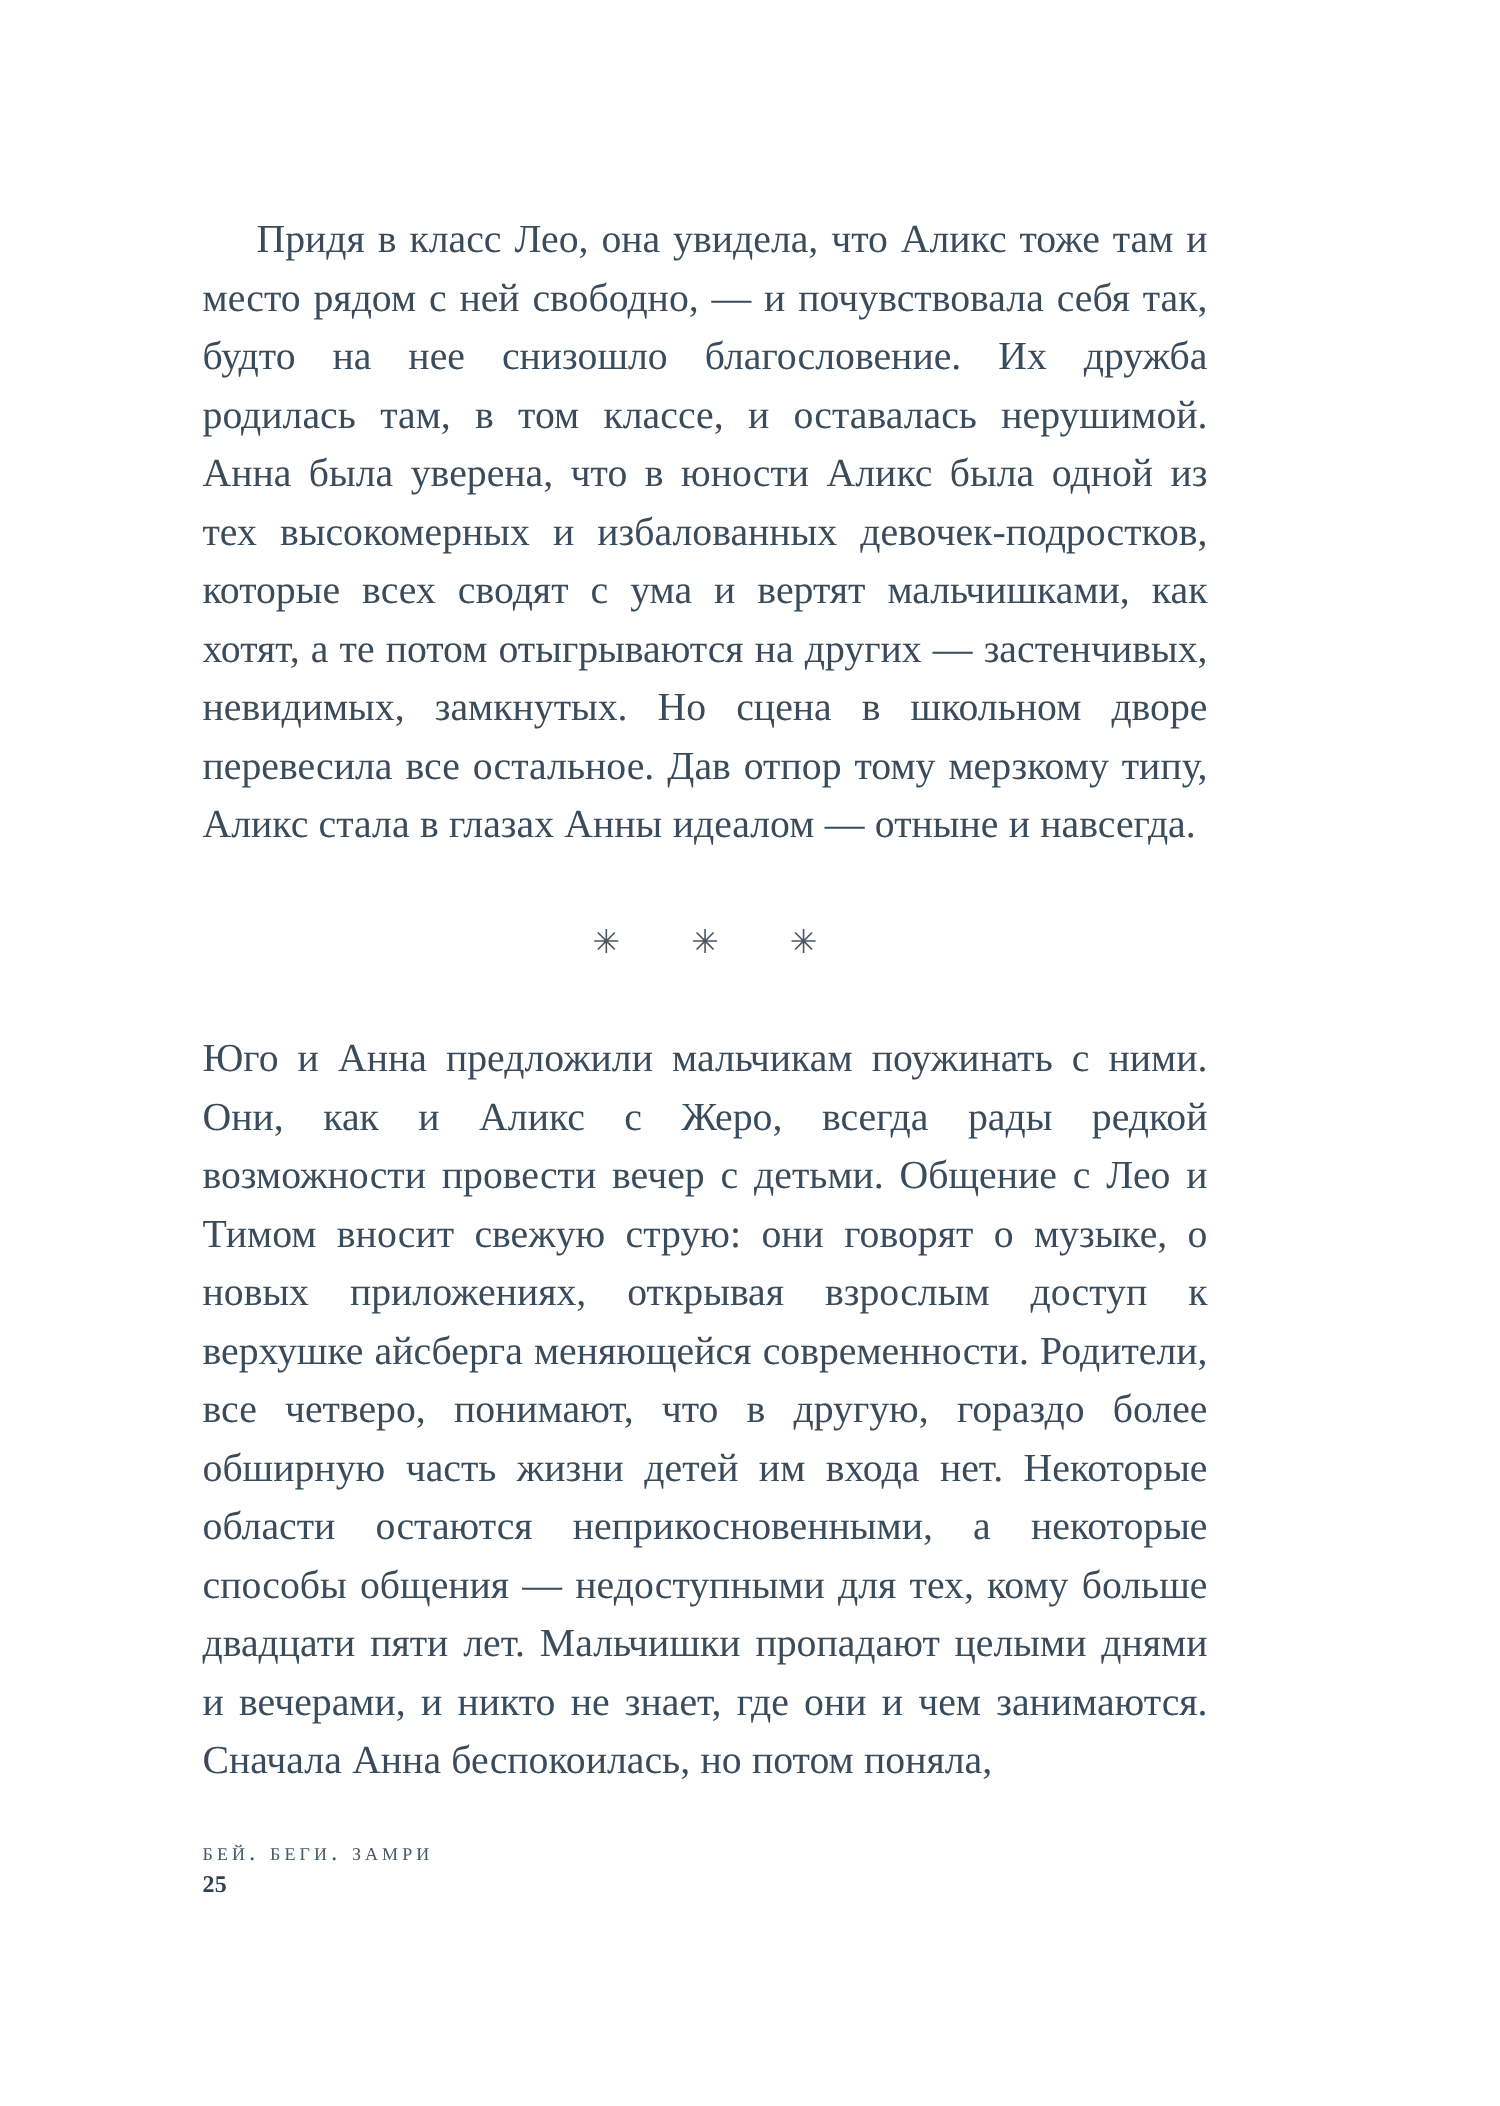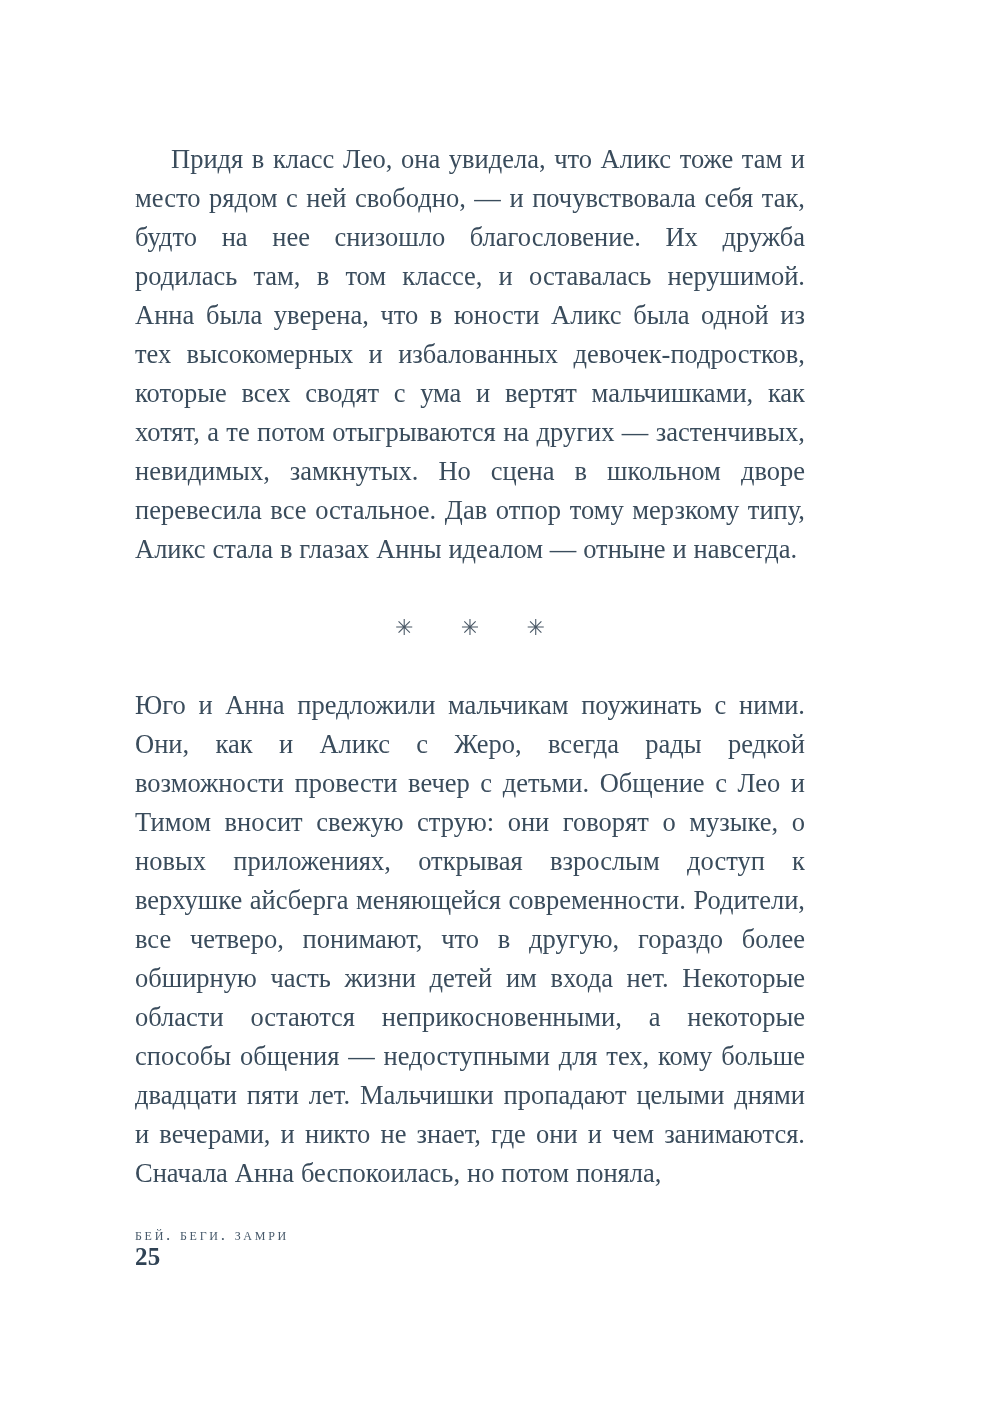--- a/index.html
+++ b/index.html
@@ -72,21 +72,21 @@
     line-height: 22px;
     color: #47596a;
     font-variant: small-caps;
     text-transform: lowercase;
     letter-spacing: 0.16em;
     white-space: nowrap;
   }
 
   .page-number {
     font-family: "Liberation Serif", "DejaVu Serif", serif;
-    font-size: 25px;
+    font-size: 16px;
     line-height: 22px;
     font-weight: bold;
     color: #2f4254;
     letter-spacing: 0.01em;
   }
 </style>
 </head>
 <body>
 
 <div class="page">

